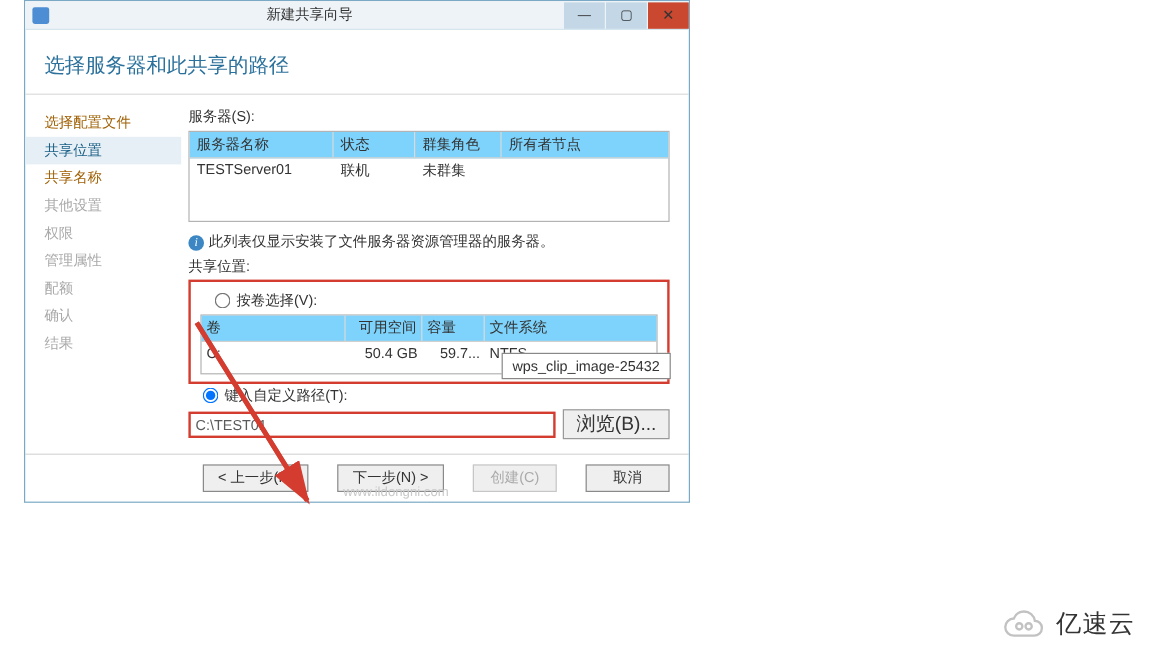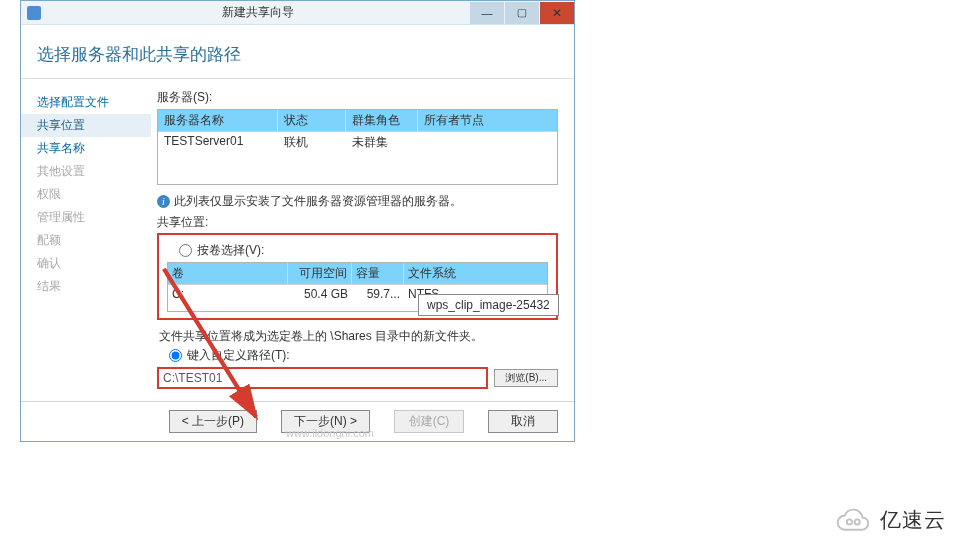--- a/index.html
+++ b/index.html
@@ -13,21 +13,21 @@
   .tcbtn{width:34px;height:22px;margin-top:1px;display:flex;align-items:center;justify-content:center;margin-left:1px}
   .tc-min{background:#c3d7e6}
   .tc-max{background:#c3d7e6}
   .tc-close{background:#c9482f;color:#fff;font-size:11px}
   .tc-min span,.tc-max span{font-size:11px;color:#333}
   
   .header{padding:18px 16px 12px 16px;font-size:17px;color:#2b719b}
   
   .body{display:flex;border-top:1px solid #ddd}
   .sidebar{width:130px;padding:12px 0 12px 0}
-  .sideitem{padding:3px 16px;font-size:12px;color:#0369a1;cursor:pointer}
+  .sideitem{padding:3px 16px;font-size:12px;color:#a16207;cursor:pointer}
   .sideitem.active{background:#e6eff5;color:#1a5f85;font-weight:500}
   .sideitem.disabled{color:#a9a9a9;cursor:default}
   .mainpane{flex:1;padding:10px 16px 6px 6px;position:relative}
   .seclabel{font-size:12px;margin-bottom:3px}
   .listbox{border:1px solid #b3b3b3;background:#fff;height:76px;overflow:hidden}
   .listhead{display:flex;border-bottom:1px solid #d0d0d0;background:#7dd3fc}
   .listcol{padding:2px 6px;border-right:1px solid #d9d9d9;font-size:12px;white-space:nowrap;overflow:hidden}
   .listrow{display:flex}
   .listrow .listcol{border-right:none;padding:2px 6px}
   .infoline{margin:8px 0 4px 0;font-size:12px;color:#333}
@@ -36,21 +36,21 @@
   
   .redbox{border:2px solid #d33c2f;padding:6px 8px;margin-top:2px}
   .radioitem{display:flex;align-items:center;font-size:12px;margin:1px 12px}
   .radioitem input{margin-right:5px}
   .voltable{border:1px solid #b3b3b3;margin-top:3px;height:50px;background:#fff}
   .voltable .listhead .listcol{padding:2px 4px;font-size:12px}
   .voltable .listrow .listcol{padding:2px 4px;font-size:12px}
   .note{font-size:12px;margin:8px 0 2px 2px}
   .pathrow{display:flex;align-items:center;gap:6px;margin-top:3px}
   .pathinput{flex:1;border:2px solid #d33c2f;padding:2px 4px;font-size:12px;color:#5a5a5a;background:#fff}
-  .browsebtn{border:1px solid #999;background:#efefef;padding:1px 10px;font-size:10px;cursor:pointer}
+  .browsebtn{border:1px solid #999;background:#efefef;padding:1px 10px;font-size:16px;cursor:pointer}
   
   .arrow{position:absolute;pointer-events:none}
   
   .tooltip{position:absolute;left:418px;top:294px;border:1px solid #888;background:#fff;padding:3px 8px;font-size:12px}
   
   .btnrow{display:flex;justify-content:flex-end;gap:24px;padding:8px 16px;border-top:1px solid #d6d6d6;margin-top:6px}
   .btn{border:1px solid #8a8a8a;background:#efefef;padding:2px 12px;font-size:12px;cursor:pointer;min-width:70px;text-align:center}
   .btn.disabled{color:#aaa;border-color:#c6c6c6;cursor:default}
   .watermark{position:absolute;right:200px;bottom:2px;font-size:11px;color:#c9c9c9}
   .dlgframe{border:1px solid #7aa9c5}
@@ -134,21 +134,20 @@
           </div>
           <div class="listrow">
             <div class="listcol" style="width:120px">C:</div>
             <div class="listcol" style="width:64px;text-align:right">50.4 GB</div>
             <div class="listcol" style="width:52px;text-align:right">59.7...</div>
             <div class="listcol" style="flex:1">NTFS</div>
           </div>
         </div>
       </div>
 
-      <div class="note">文件共享位置将成为选定卷上的 \Shares 目录中的新文件夹。</div>
 
       <label class="radioitem">
         <input type="radio" name="loc" checked="" style="">
         <span>键入自定义路径(T):</span>
       </label>
       <div class="pathrow">
         <div class="pathinput">C:\TEST01</div>
         <button class="browsebtn">浏览(B)...</button>
       </div>
 

